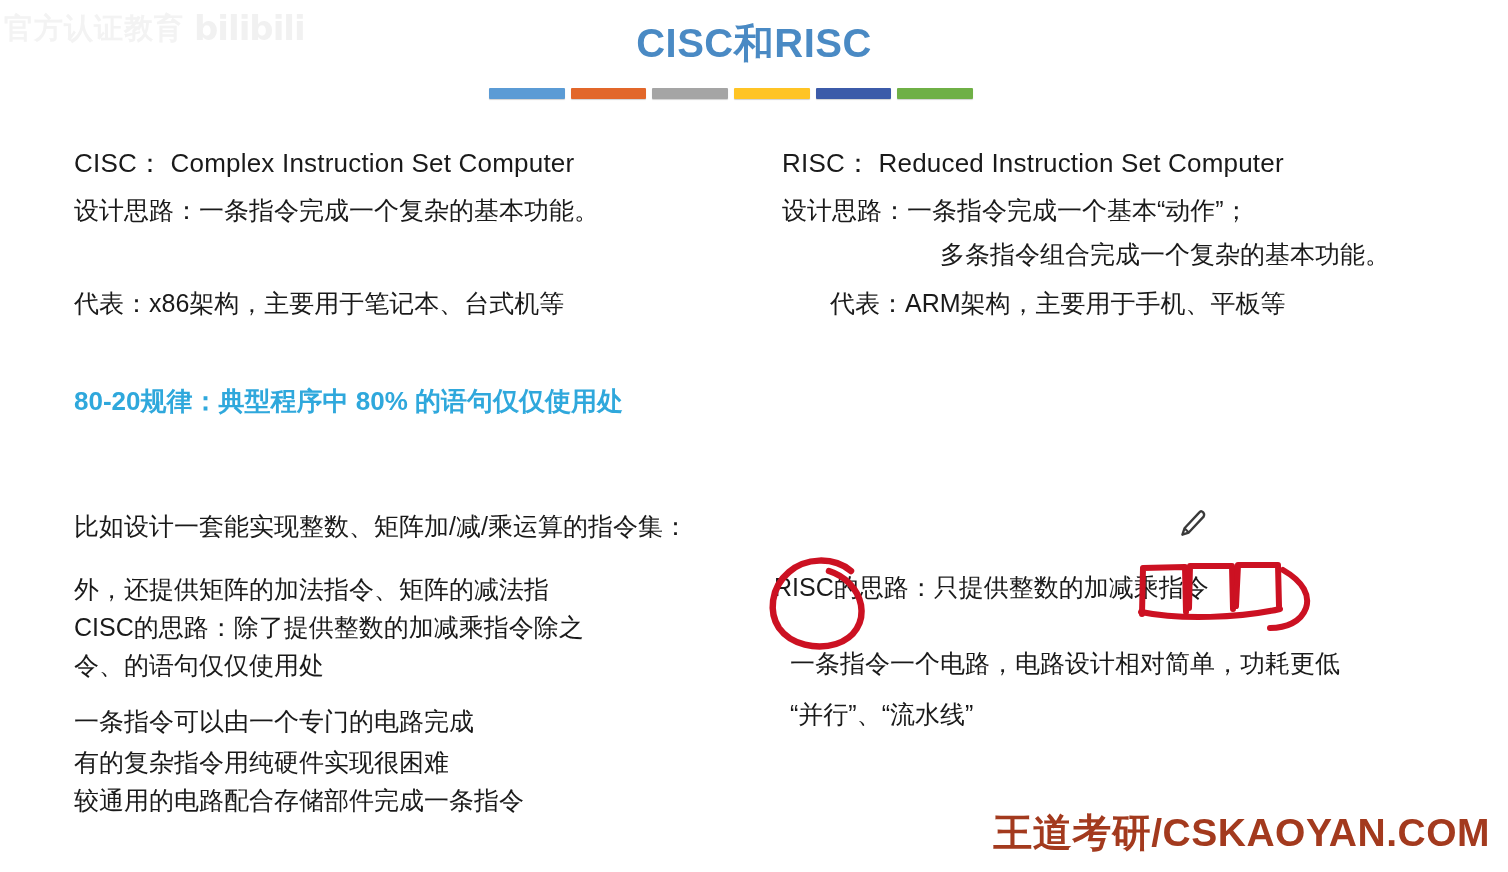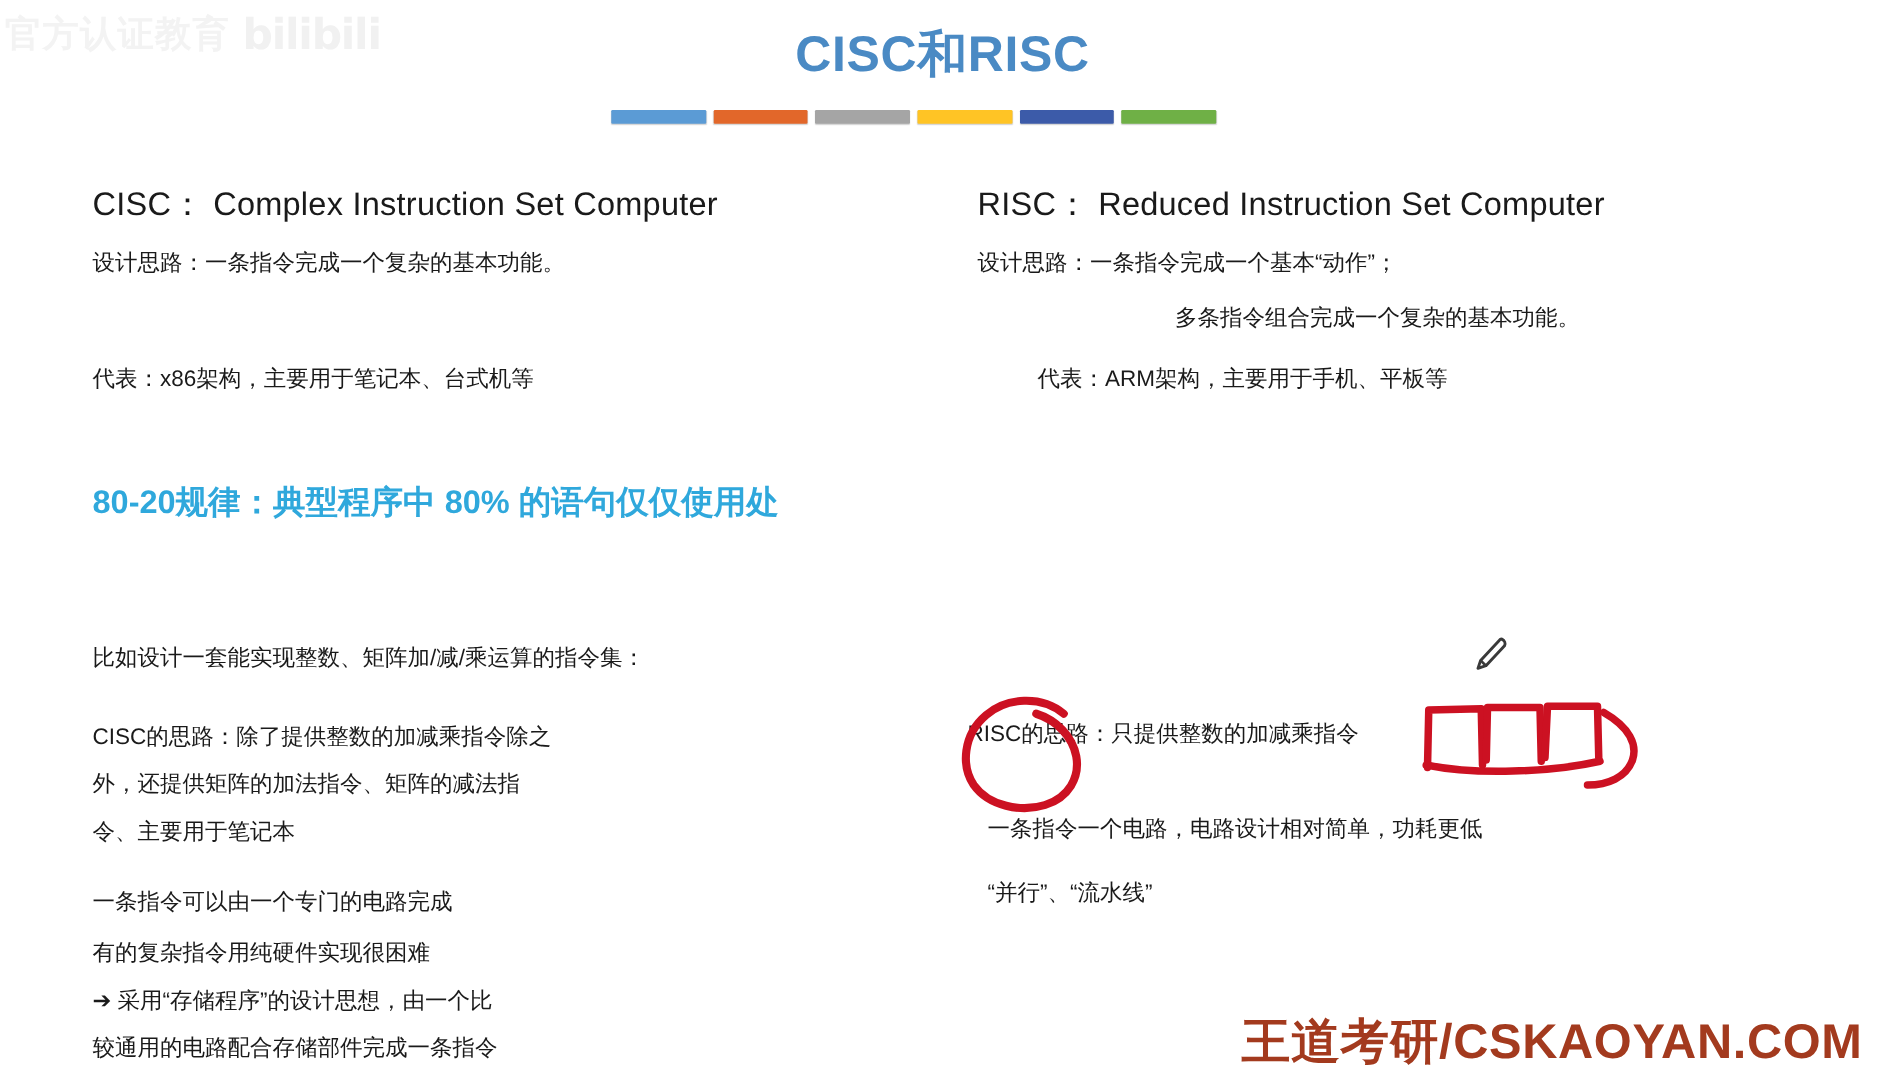--- a/index.html
+++ b/index.html
@@ -92,21 +92,21 @@
     position: absolute;
     top: 0;
   }
   #col-left  { left: 74px;  width: 690px; }
   #col-right { left: 782px; width: 700px; }
 
   .blk { position: absolute; }
 
   .line {
     color: #1a1a1a;
-    font-size: 18px;
+    font-size: 25px;
     line-height: 44px;
     white-space: nowrap;
   }
   .line.latin {
     font-size: 26px;
     letter-spacing: 0.2px;
   }
   .line.indent { padding-left: 158px; }
   .line.blue {
     color: #2fa8dc;
@@ -172,32 +172,31 @@
 
     <div class="blk" style="top:383px;left:0;">
       <div class="line blue" style="color: rgb(47, 168, 220);">80-20规律：典型程序中 80% 的语句仅仅使用处</div>
     </div>
 
     <div class="blk" style="top:504px;left:0;">
       <div class="line">比如设计一套能实现整数、矩阵加/减/乘运算的指令集：</div>
     </div>
 
     <div class="blk" style="top:570px;left:0;">
+      <div class="line tight">外，还提供矩阵的加法指令、矩阵的减法指</div>
       <div class="line tight">CISC的思路：除了提供整数的加减乘指令除之</div>
-      <div class="line tight">外，还提供矩阵的加法指令、矩阵的减法指</div>
-      <div class="line tight">令、主要用于笔记本</div>
+      <div class="line tight">令、的语句仅仅使用处</div>
     </div>
 
     <div class="blk" style="top:699px;left:0;">
       <div class="line">一条指令可以由一个专门的电路完成</div>
     </div>
 
     <div class="blk" style="top:743px;left:0;">
       <div class="line tight">有的复杂指令用纯硬件实现很困难</div>
-      <div class="line tight">➔ 采用“存储程序”的设计思想，由一个比</div>
       <div class="line tight">较通用的电路配合存储部件完成一条指令</div>
     </div>
 
   </div>
 
   <div class="col" id="col-right">
 
     <div class="blk" style="top:141px;left:0;">
       <div class="line latin">RISC：  Reduced Instruction Set Computer</div>
     </div>

